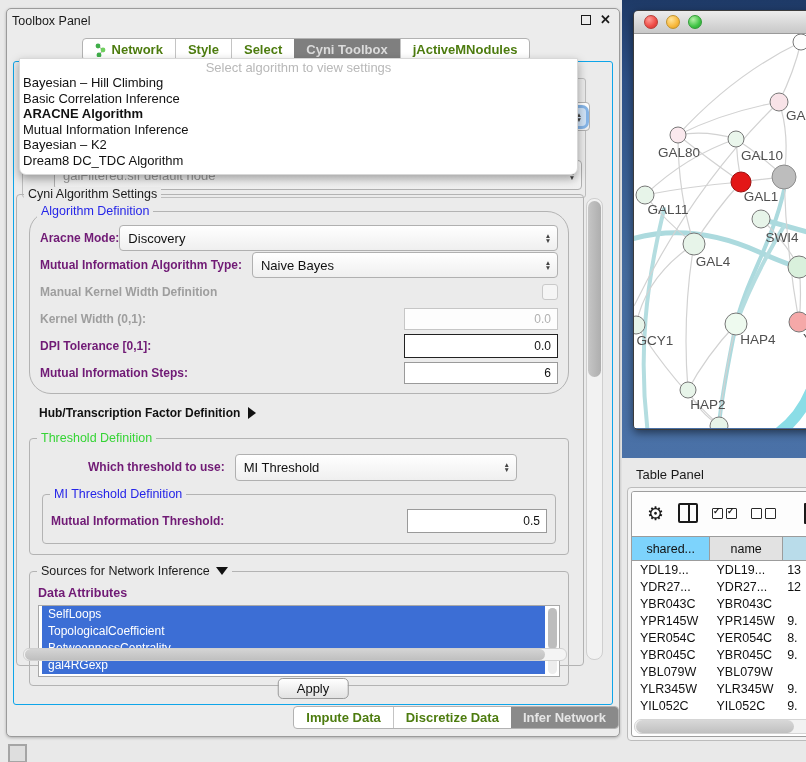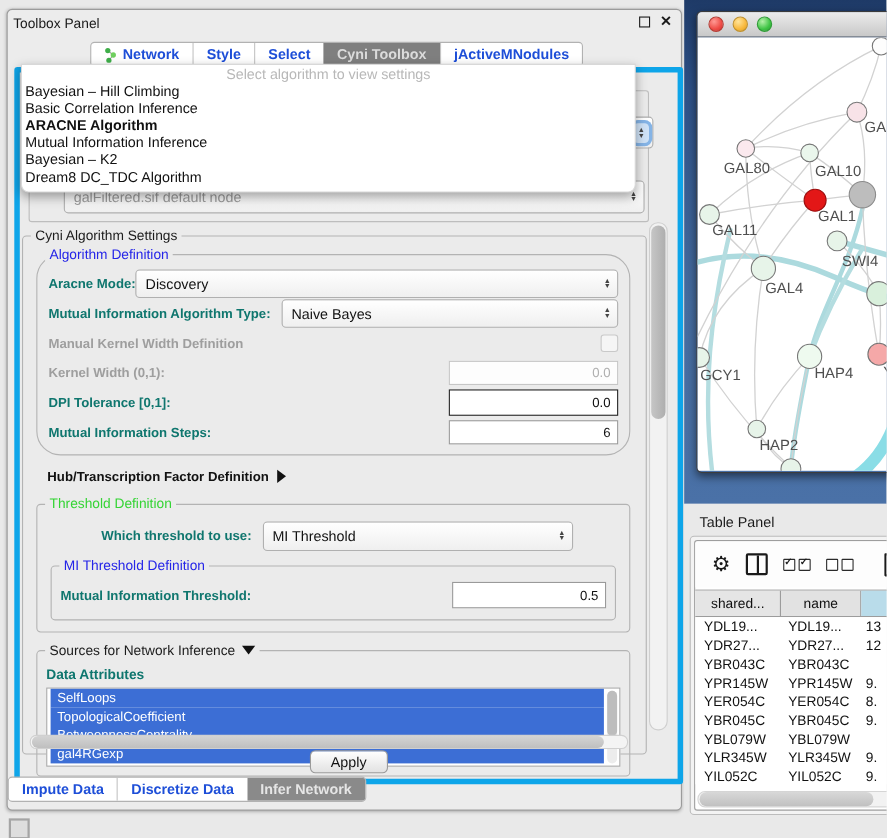--- a/index.html
+++ b/index.html
@@ -13,70 +13,70 @@
     background:#ececec;border:1px solid #9b9b9b;border-radius:5px;
     box-shadow:0 1px 3px rgba(0,0,0,.25);}
   .cp-titlebar{position:absolute;left:0;top:0;right:0;height:24px;}
   .cp-title{position:absolute;left:5px;top:5px;font-size:12.5px;color:#1a1a1a;}
   .win-btns{position:absolute;right:8px;top:6px;display:flex;gap:9px;align-items:center;}
   .btn-minimize{width:8px;height:8px;border:1.6px solid #1a1a1a;display:inline-block;}
   .btn-close{font-size:13px;font-weight:bold;color:#1a1a1a;line-height:10px;}
   
   .top-tabs{position:absolute;top:29px;left:0;right:14px;display:flex;justify-content:center;z-index:3;}
   .seg{display:flex;border:1px solid #b2b2b2;border-radius:4px;background:#fff;overflow:hidden;}
-  .seg .tab{padding:3px 12px;font-size:13px;font-weight:600;color:#1d4ed8;display:flex;align-items:center;gap:5px;white-space:nowrap;}
+  .seg .tab{padding:3px 12px;font-size:13px;font-weight:600;color:#4d7c0f;display:flex;align-items:center;gap:5px;white-space:nowrap;}
   .seg .tab + .tab{border-left:1px solid #c4c4c4;}
   .seg .tab.active{background:#7f7f7f;color:#dcdcdc;border-left:none;}
   
   .cp-inner{position:absolute;left:6px;top:52px;width:598px;height:642px;
-    border:5px solid #0ea5e9;border-radius:3px;background:#ebebeb;}
+    border:1px solid #0ea5e9;border-radius:3px;background:#ebebeb;}
   
   .bg-group{position:absolute;left:8px;top:16px;width:562px;height:118px;
     border:1px solid #bdbdbd;border-radius:3px;}
   .combo{border:1px solid #b0b0b0;border-radius:4px;background:linear-gradient(#ffffff,#efefef);
     display:flex;align-items:center;padding-left:8px;font-size:13px;color:#111;}
   .combo .arrows{margin-left:auto;width:18px;align-self:stretch;display:flex;flex-direction:column;
     align-items:center;justify-content:center;color:#444;font-size:6.5px;line-height:5px;}
   .combo .arrows.focused{background:#cfe2f6;box-shadow:0 0 0 3px #85b4e6;border-radius:4px;margin-right:3px;width:14px;align-self:center;height:18px;}
   .bg-combo1{position:absolute;left:44px;top:40px;width:522px;height:27px;}
   .bg-combo2{position:absolute;left:40px;top:98px;width:518px;height:28px;color:#9a9a9a;}
   .bg-combo2 .combo-text{color:#9a9a9a;}
   
   .group{border:1px solid #b3b3b3;border-radius:4px;position:relative;background:transparent;}
   .gtitle{position:absolute;top:-8px;left:7px;background:#ebebeb;padding:0 4px;font-size:12.5px;white-space:nowrap;}
   .t-black{color:#1c1c1c;}
   .t-blue{color:#2525e8;}
   .t-green{color:#35d435;}
   
-  .settings-group{position:absolute;left:2px;top:148px;width:566px;height:470px;}
+  .settings-group{position:absolute;left:2px;top:132px;width:566px;height:470px;}
   .vscroll{position:absolute;left:572px;top:136px;width:15px;height:460px;background:#f2f2f2;
     border:1px solid #cfcfcf;border-radius:8px;}
   .vscroll .thumb{position:absolute;left:1px;right:1px;top:2px;height:176px;border-radius:7px;
     background:linear-gradient(90deg,#c6c6c6,#aeaeae);}
   .form-row{display:flex;align-items:center;height:26px;margin:1px 0;}
-  .flabel{font-size:12px;font-weight:bold;color:#0f766e;white-space:nowrap;}
+  .flabel{font-size:12px;font-weight:bold;color:#701a75;white-space:nowrap;}
   .flabel.disabled{color:#9e9e9e;}
   .field{border:1px solid #9a9a9a;background:#fff;height:20px;width:140px;margin-left:auto;
     display:flex;align-items:center;justify-content:flex-end;padding:0 6px;font-size:12px;color:#111;}
   .field.strong{border:1.5px solid #222;height:22px;}
   .field.disabled{border:1px solid #c6c6c6;color:#b0b0b0;background:#fdfdfd;}
   .checkbox{width:14px;height:14px;border:1px solid #c9c9c9;border-radius:3px;background:#f5f5f5;margin-left:auto;}
   .disclosure{font-size:12px;font-weight:bold;color:#111;display:flex;align-items:center;gap:8px;}
   .tri-right{width:0;height:0;border-left:8px solid #111;border-top:6px solid transparent;border-bottom:6px solid transparent;display:inline-block;}
   .tri-down{width:0;height:0;border-top:8px solid #111;border-left:6px solid transparent;border-right:6px solid transparent;display:inline-block;margin-left:6px;}
   .attr-list{background:#fff;border:1px solid #a8a8a8;height:70px;position:relative;overflow:hidden;}
   .attr-item{margin-left:3px;margin-right:14px;background:#3c6ed5;color:#fff;font-size:12px;height:17px;line-height:17px;padding-left:6px;}
   .attr-scroll{position:absolute;right:2px;top:2px;bottom:2px;width:9px;background:#ececec;border-radius:5px;}
   .attr-scroll .thumb{position:absolute;left:0;right:0;top:0;height:62%;background:#bdbdbd;border-radius:5px;}
   .hscroll{position:absolute;left:6px;right:16px;bottom:4px;height:11px;background:#f4f4f4;border:1px solid #d0d0d0;border-radius:6px;}
   .hscroll .thumb{position:absolute;top:0;bottom:0;left:1px;width:96%;background:linear-gradient(#d4d4d4,#bfbfbf);border-radius:6px;}
   .apply-btn{position:absolute;left:50%;transform:translateX(-50%);top:616px;
     padding:2px 18px;font-size:13px;color:#111;background:linear-gradient(#ffffff,#e2e2e2);
     border:1px solid #9a9a9a;border-radius:5px;}
-  .bottom-tabs{position:absolute;bottom:7px;left:0;right:0;display:flex;justify-content:flex-start;}
+  .bottom-tabs{position:absolute;bottom:7px;left:0;right:0;display:flex;justify-content:flex-end;}
   .bottom-tabs .seg .tab.active{background:#8a8a8a;color:#e6e6e6;}
   
   .algo-popup{position:absolute;left:12px;top:49px;width:557px;height:114px;background:#fff;
     border:1px solid #d8d8d8;border-radius:0 0 7px 7px;box-shadow:0 4px 10px rgba(0,0,0,.35);z-index:10;
     padding-top:1px;}
   .popup-header{font-size:13px;color:#b8b8b8;text-align:center;height:15px;line-height:15px;}
   .popup-item{font-size:13px;color:#111;height:15.5px;line-height:15.5px;padding-left:3px;white-space:nowrap;}
   .popup-item.bold{font-weight:bold;}
   
   .desktop{position:absolute;left:622px;top:0;width:184px;height:458px;
@@ -101,21 +101,21 @@
   .icon-gear{font-size:19px;color:#1a1a1a;line-height:19px;}
   .icon-cols{width:16px;height:16px;border:2px solid #1a1a1a;border-radius:2px;position:relative;}
   .icon-cols::after{content:"";position:absolute;left:50%;top:0;bottom:0;width:2px;background:#1a1a1a;}
   .checks{display:flex;gap:3px;}
   .cbx{width:9px;height:9px;border:1.6px solid #2a2a2a;border-radius:1px;position:relative;background:#fff;}
   .cbx.checked::after{content:"✓";position:absolute;left:0px;top:-3px;font-size:9px;font-weight:bold;color:#1a1a1a;}
   .icon-doc{width:13px;height:17px;border:2px solid #1a1a1a;border-radius:1px;margin-left:14px;}
   .tbl{position:absolute;left:0;top:44px;right:0;}
   .tbl-header{display:flex;height:23px;border-top:1px solid #9c9c9c;border-bottom:1px solid #9c9c9c;}
   .th{display:flex;align-items:center;justify-content:center;font-size:12.5px;color:#111;border-right:1px solid #9c9c9c;}
-  .th.c1{width:80px;background:#e5e5e5;}
+  .th.c1{width:80px;background:#7dd3fc;}
   .th.c2{width:74px;background:#e2e2e2;}
   .th.c3{width:60px;background:#b9dcea;}
   .tbl-body{height:152px;overflow:hidden;background:#fff;}
   .tr{display:flex;height:17px;align-items:center;}
   .td{font-size:12.5px;color:#111;white-space:nowrap;overflow:hidden;}
   .td.c1{width:80px;padding-left:8px;box-sizing:border-box;}
   .td.c2{width:74px;padding-left:6px;box-sizing:border-box;}
   .td.c3{width:60px;padding-left:4px;box-sizing:border-box;}
   .tp-hscroll{position:absolute;left:2px;right:2px;bottom:2px;height:13px;background:#f2f2f2;border:1px solid #d5d5d5;border-radius:7px;}
   .tp-hscroll .thumb{position:absolute;top:0;bottom:0;left:1px;width:158px;background:linear-gradient(#d8d8d8,#c0c0c0);border-radius:7px;}

